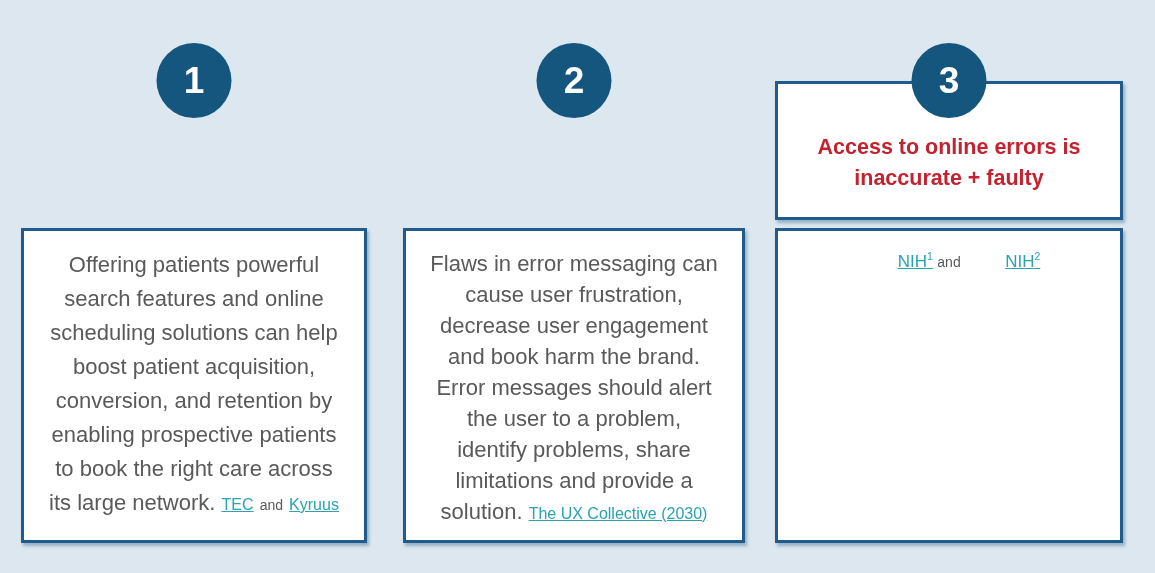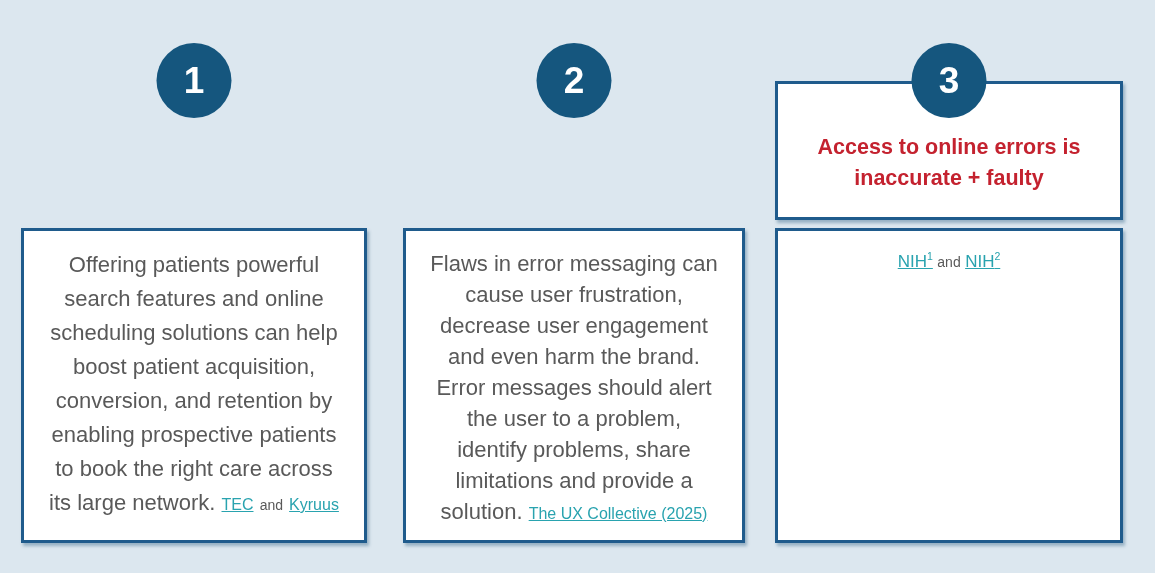--- a/index.html
+++ b/index.html
@@ -87,21 +87,21 @@
   .col-0 .body-text { line-height: 34px; }
   .col-1 .body-text { line-height: 31px; }
   .col-2 .body-text { font-size: 21px; line-height: 29px; }
 
   a.cite-link {
     color: var(--link-teal, #29A3AF);
     text-decoration: underline;
     font-size: 16px;
     cursor: pointer;
   }
-  .col-2 a.cite-link { font-size: 17px; }
+  .col-2 a.cite-link { font-size: 17px; margin-left: 40px; }
   .cite-and {
     color: var(--body-gray, #595959);
     font-size: 14px;
     text-align: center;
   }
   .cite-line {
     margin-top: 2px;
     text-align: center;
   }
   sup { font-size: 0.62em; }
@@ -124,22 +124,22 @@
         </span>
       </p>
     </div>
   </section>
 
   <section class="column col-1">
     <div class="circle">
       <span>2</span>
     </div>
     <div class="body-box">
-      <p class="body-text"><span>Flaws in error messaging can cause user frustration, decrease user engagement and even harm the brand. Error messages should alert the user to a problem, identify problems, share limitations and provide a solution.</span>
-        <a class="cite-link">The UX Collective (2025)</a>
+      <p class="body-text"><span>Flaws in error messaging can cause user frustration, decrease user engagement and book harm the brand. Error messages should alert the user to a problem, identify problems, share limitations and provide a solution.</span>
+        <a class="cite-link">The UX Collective (2030)</a>
       </p>
     </div>
   </section>
 
   <section class="column col-2">
     <div class="circle">
       <span>3</span>
     </div>
     <div class="header-box">
       <h2 class="title">Access to online errors is inaccurate + faulty</h2>

